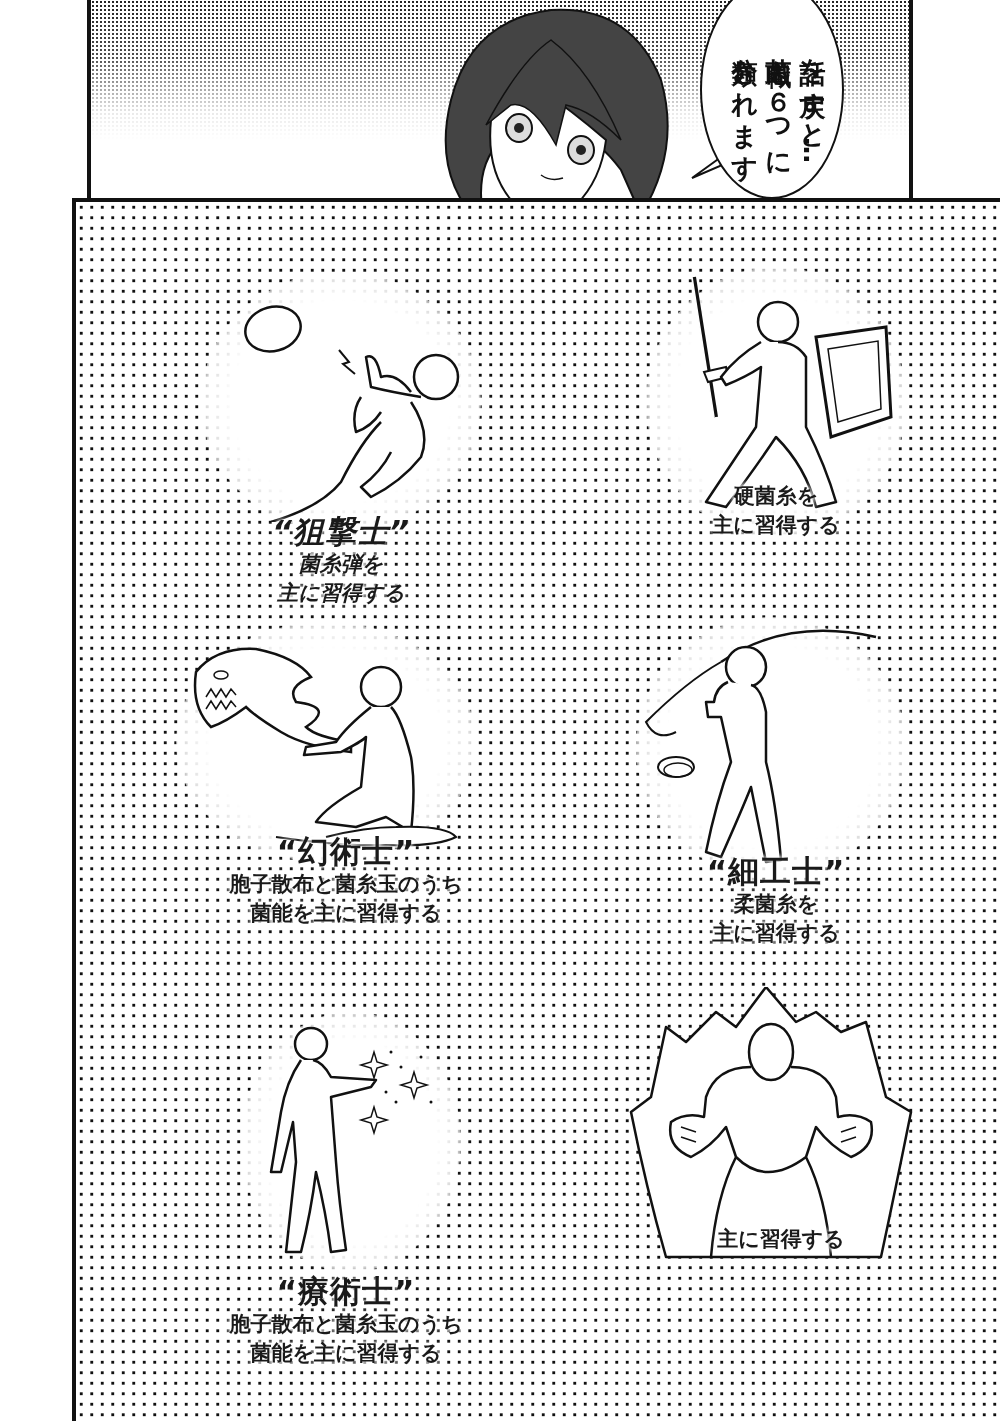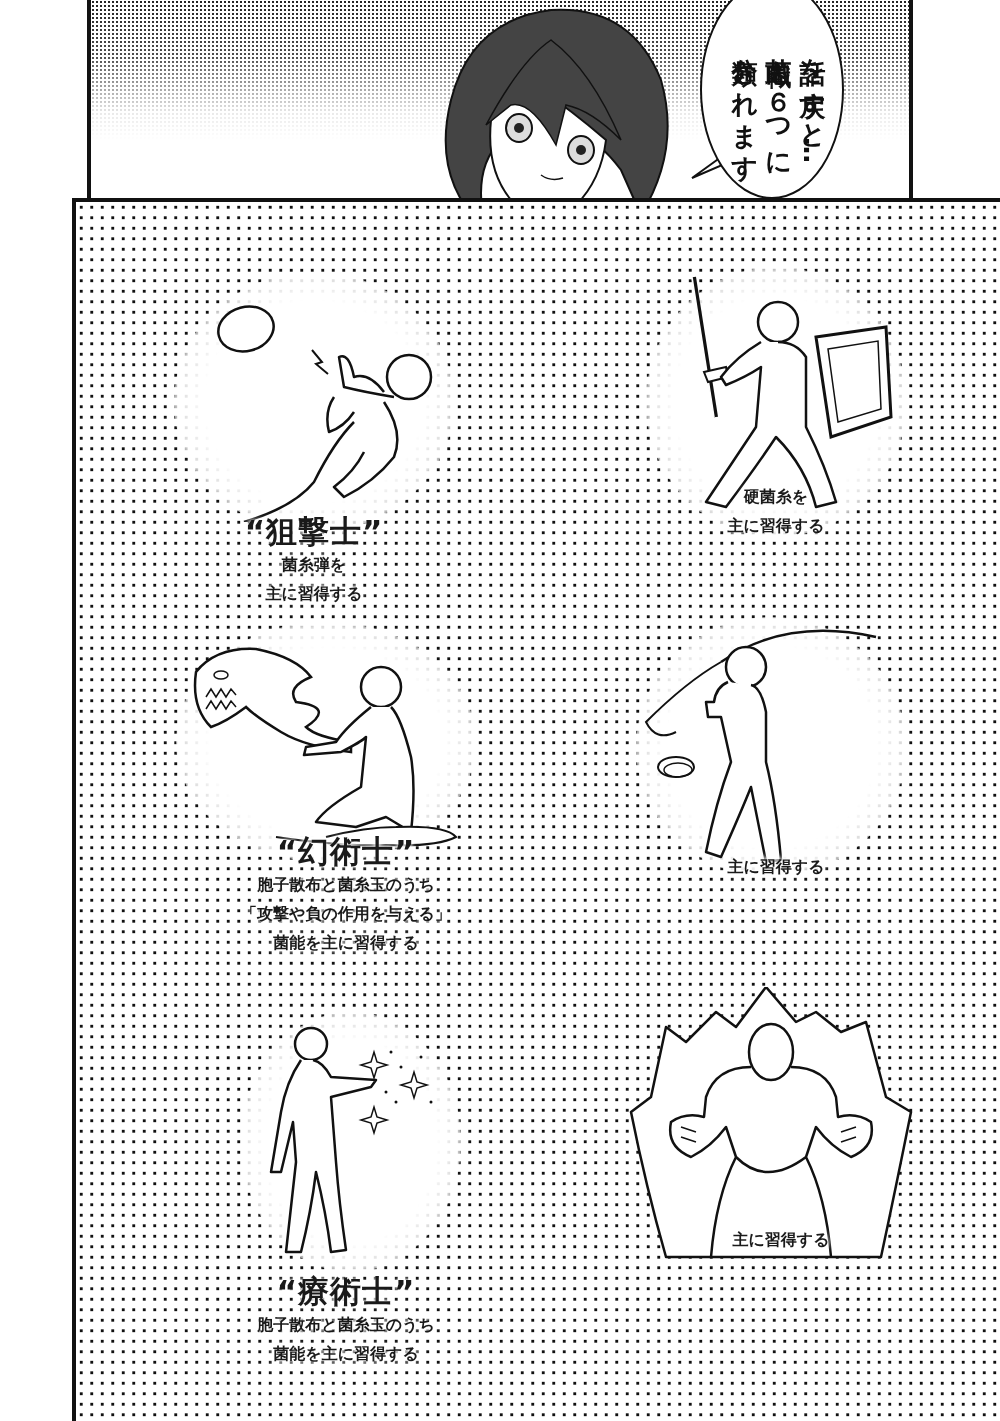--- a/index.html
+++ b/index.html
@@ -47,21 +47,21 @@
   .job .glow {
     position: absolute; border-radius: 50%;
     background: radial-gradient(ellipse at center, #fff 55%, rgba(255,255,255,0.85) 68%, rgba(255,255,255,0) 78%);
   }
   .job svg { position: absolute; }
   .title {
     position: relative; font-size: 31px; font-weight: bold; line-height: 38px; letter-spacing: 1px;
     text-shadow: 0 0 4px #fff, 0 0 6px #fff;
   }
   .desc {
-    position: relative; font-size: 16px; font-weight: bold; line-height: 29px;
+    position: relative; font-size: 21px; font-weight: bold; line-height: 29px;
     text-shadow: 0 0 4px #fff, 0 0 6px #fff, 0 0 8px #fff;
   }
   .label-wrap { position: absolute; left: 0; right: 0; }
 </style>
 </head>
 <body>
 
 <div class="panel-top">
   <div class="fade"></div>
 
@@ -91,21 +91,21 @@
 </svg>
 <div class="bubble"></div>
 <div class="bubble-text">
   <span>話を戻すと…</span><br>
   <span>菌職も６つに</span><br>
   <span>分類されます</span>
 </div>
 
 <div class="panel-main">
 
-  <div class="job" style="left:88px; top:60px; width:300px; height:350px;">
+  <div class="job" style="left:115px; top:60px; width:300px; height:350px;font-style:italic;">
     <div class="glow" style="left:10px; top:10px; width:280px; height:260px;"></div>
     <svg style="left:40px; top:20px;" width="230" height="240" viewBox="0 0 230 240">
       <ellipse cx="42" cy="47" rx="28" ry="22" fill="#fff" stroke="#111" stroke-width="2.5" transform="rotate(-15 42 47)"></ellipse>
       <path d="M108 68 L118 80 L112 82 L124 92" fill="none" stroke="#111" stroke-width="2"></path>
       <circle cx="205" cy="95" r="22" fill="#fff" stroke="#111" stroke-width="2.5"></circle>
       <path d="M190 115 Q160 110 140 105 L135 75 Q145 70 150 95 Q165 90 180 110 M130 115 Q120 130 125 150 Q140 145 150 130 M150 140 Q130 160 110 200 Q90 225 40 240 M180 120 Q200 150 190 175 Q170 200 140 215 L130 205 Q150 190 160 170" fill="#fff" stroke="#111" stroke-width="2.5" stroke-linejoin="round"></path>
     </svg>
     <div class="label-wrap" style="top:250px;">
       <div class="title">“狙撃士”</div>
       <div class="desc">菌糸弾を</div>
@@ -137,36 +137,37 @@
       <path d="M20 60 L25 52 L30 60 L35 52 L40 60 L45 52 L50 58" fill="none" stroke="#111" stroke-width="1.5"></path>
       <path d="M20 72 L25 64 L30 72 L35 64 L40 72 L45 64 L50 70" fill="none" stroke="#111" stroke-width="1.5"></path>
       <ellipse cx="35" cy="38" rx="7" ry="4" fill="#fff" stroke="#111" stroke-width="1.5"></ellipse>
       <circle cx="195" cy="50" r="20" fill="#fff" stroke="#111" stroke-width="2.5"></circle>
       <path d="M185 70 Q160 90 150 105 L120 110 L118 118 L155 115 Q175 105 180 100 L175 150 Q140 170 130 185 L170 190 L200 180 L225 195 Q230 150 225 120 Q215 80 205 70" fill="#fff" stroke="#111" stroke-width="2.5" stroke-linejoin="round"></path>
       <path d="M140 200 Q180 190 210 190 Q260 188 270 200 Q250 210 200 208 Q160 210 90 200" fill="#fff" stroke="#111" stroke-width="2"></path>
     </svg>
     <div class="label-wrap" style="top:210px;">
       <div class="title">“幻術士”</div>
       <div class="desc">胞子散布と菌糸玉のうち</div>
-      <div class="desc">「攻撃や負の作用を与える」</div>
       <div class="desc">菌能を主に習得する</div>
     </div>
   </div>
 
   <div class="job" style="left:560px; top:415px; width:280px; height:350px;">
     <div class="glow" style="left:0px; top:0px; width:270px; height:260px;"></div>
     <svg style="left:0px; top:5px;" width="270" height="250" viewBox="0 0 270 250">
       <path d="M85 40 Q150 -5 240 15" fill="none" stroke="#111" stroke-width="2.5"></path>
       <path d="M85 40 Q50 60 10 100 Q20 120 40 110" fill="none" stroke="#111" stroke-width="2"></path>
       <circle cx="110" cy="45" r="20" fill="#fff" stroke="#111" stroke-width="2.5"></circle>
       <path d="M92 60 Q80 65 78 80 L70 80 L72 95 L85 95 L95 140 Q80 180 70 230 L85 235 Q105 190 115 165 Q120 190 130 240 L145 238 Q140 180 130 140 L130 90 Q125 65 115 63" fill="#fff" stroke="#111" stroke-width="2.5" stroke-linejoin="round"></path>
       <ellipse cx="40" cy="145" rx="18" ry="10" fill="none" stroke="#111" stroke-width="2"></ellipse>
       <ellipse cx="42" cy="148" rx="14" ry="7" fill="none" stroke="#111" stroke-width="1.5"></ellipse>
     </svg>
     <div class="label-wrap" style="top:235px;">
+      <div class="title">“細工士”</div>
+      <div class="desc">柔菌糸を</div>
       <div class="desc">主に習得する</div>
     </div>
   </div>
 
   <div class="job" style="left:95px; top:810px; width:350px; height:380px;">
     <div class="glow" style="left:70px; top:0px; width:220px; height:260px;"></div>
     <svg style="left:80px; top:10px;" width="220" height="240" viewBox="0 0 220 240">
       <circle cx="60" cy="22" r="16" fill="#fff" stroke="#111" stroke-width="2.5"></circle>
       <path d="M50 38 Q35 60 30 90 L20 150 L30 150 L42 100 L45 140 Q40 185 35 230 L50 230 Q60 190 65 150 Q75 190 80 230 L95 228 Q88 180 85 140 L80 75 Q100 70 120 65 L125 58 L80 55 Q72 40 62 38" fill="#fff" stroke="#111" stroke-width="2.5" stroke-linejoin="round"></path>
       <path d="M120 40 l3 -10 l3 10 l10 3 l-10 3 l-3 10 l-3 -10 l-10 -3 Z" fill="#fff" stroke="#111" stroke-width="1.5"></path>

